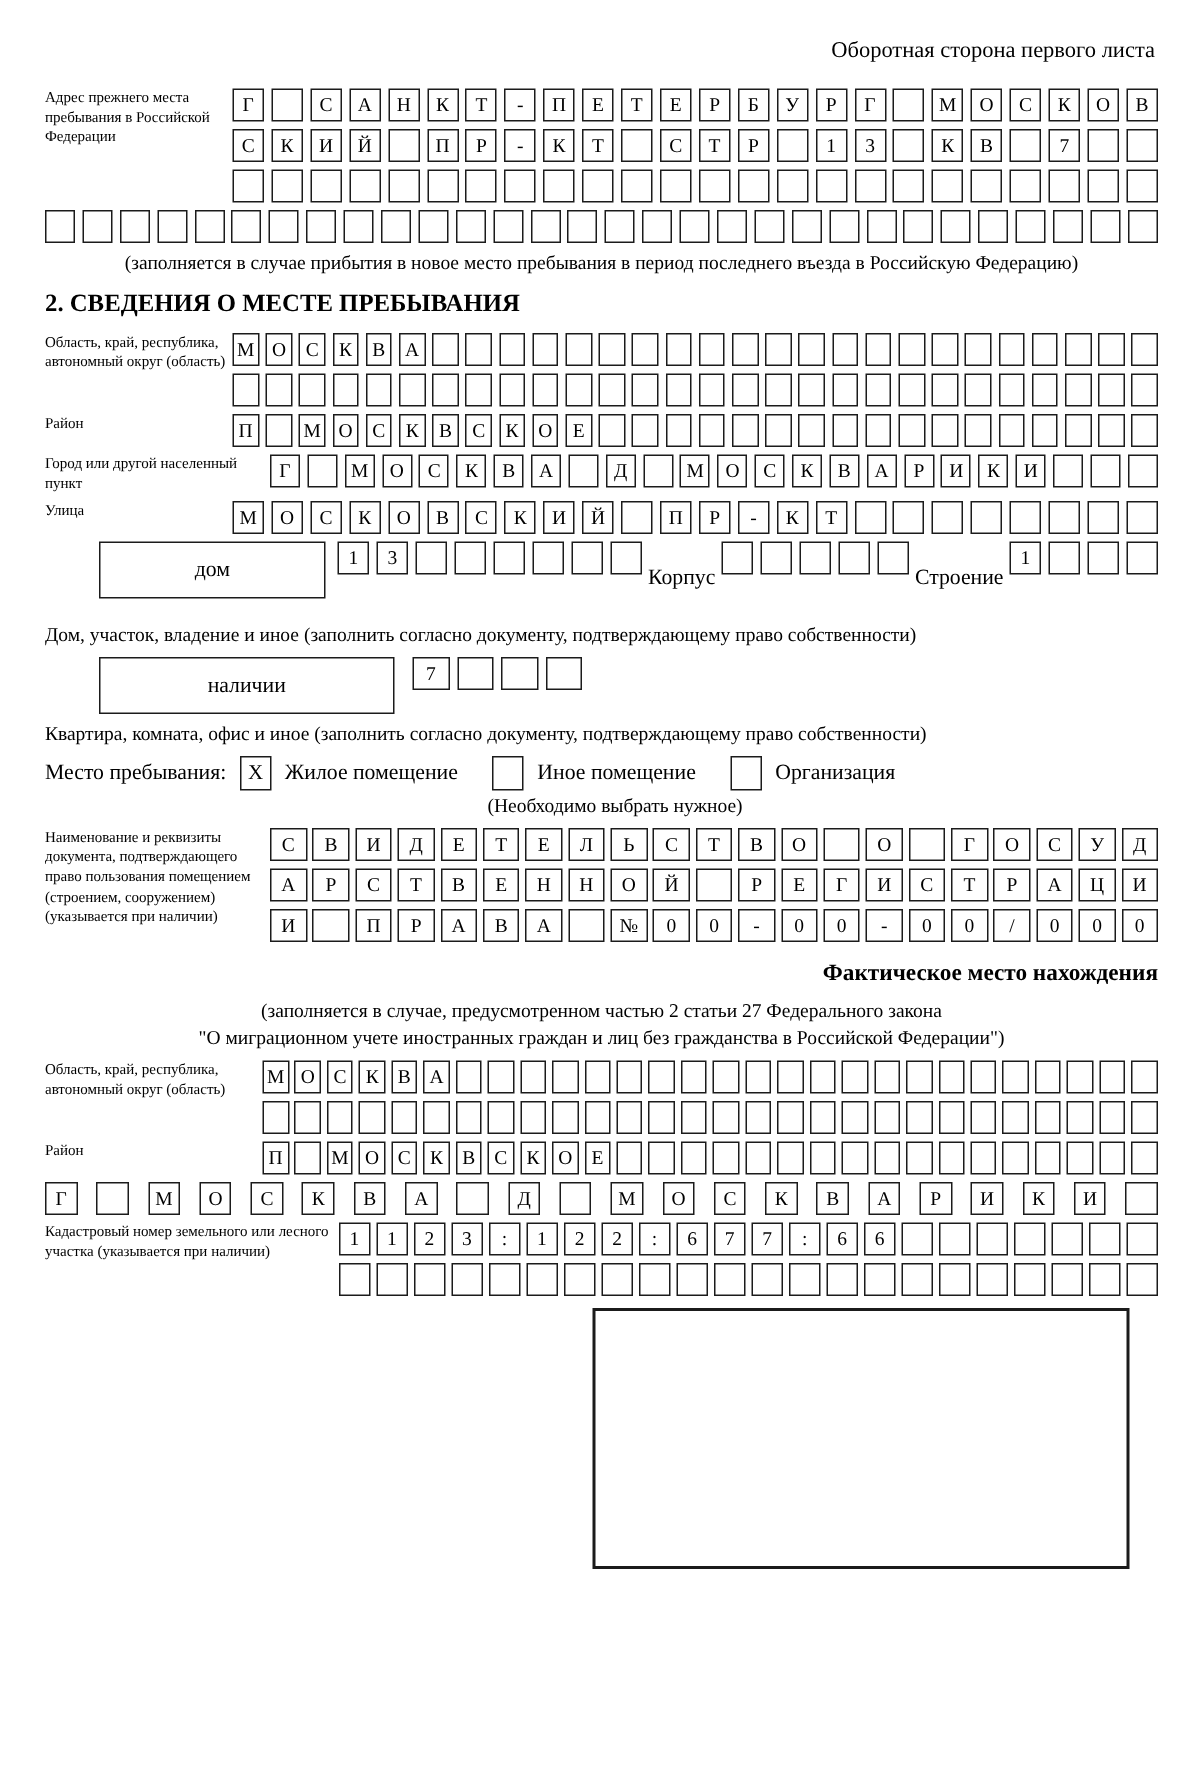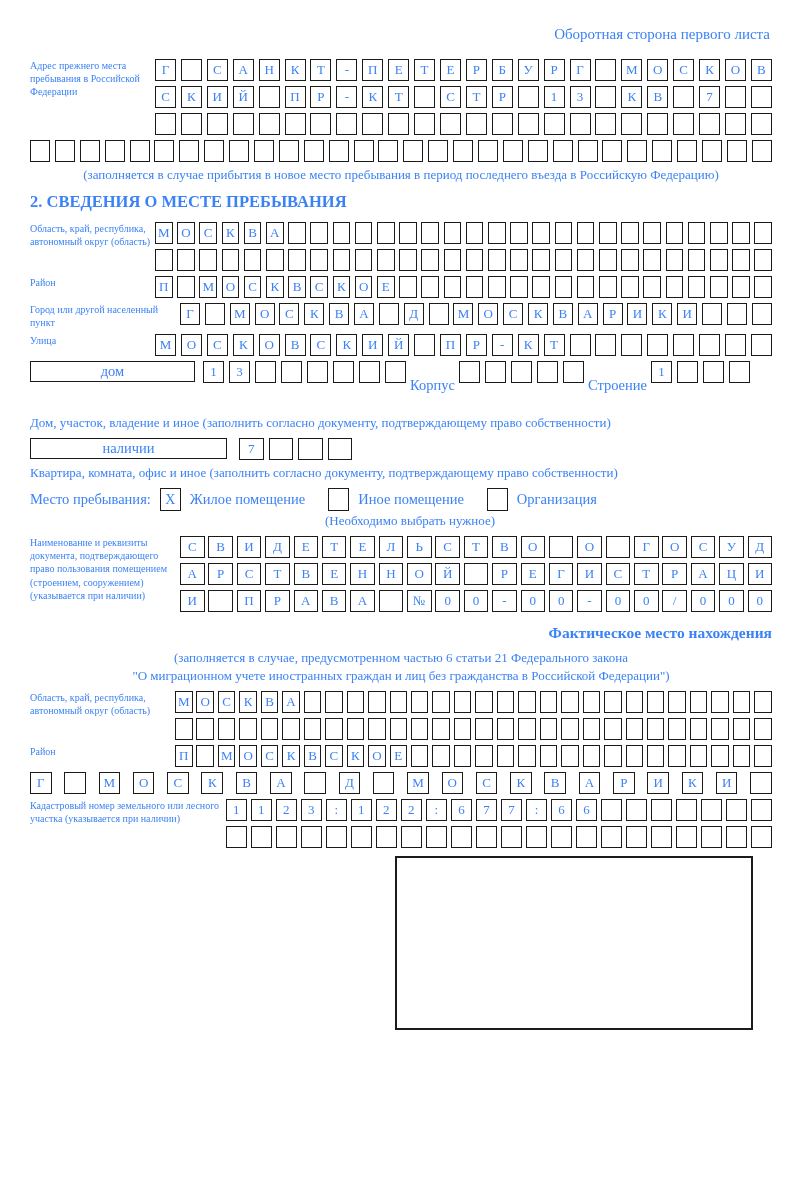--- a/index.html
+++ b/index.html
@@ -1,34 +1,34 @@
 <!DOCTYPE html>
 <html><head>
 <meta charset="utf-8">
 <style>
   html,body{margin:0;padding:0;background:#fff;}
   .page{width:800px;height:1180px;box-sizing:border-box;padding:6px 28px 0 30px;
-        font-family:"Liberation Serif","DejaVu Serif",serif;color:#3b82f6;overflow:hidden;}
+        font-family:"Liberation Serif","DejaVu Serif",serif;color:#000000;overflow:hidden;}
   .back-label{text-align:right;font-size:15px;margin:20px 2px 16px 0;}
   .frow{display:flex;align-items:flex-start;margin-bottom:5px;}
   .flabel{font-size:10px;line-height:1.32;flex:0 0 auto;}
   .w125{width:125px;} .w148{width:150px;} .w145{width:145px;} .w168{width:172px;} .w192{width:196px;}
   .cellcol{flex:1;display:flex;flex-direction:column;gap:5px;}
   .cells{display:flex;justify-content:space-between;flex:1;min-width:0;}
   .cells.inline{flex:0 0 auto;justify-content:flex-start;gap:5px;}
   .cells.full{width:100%;}
   .cell{flex:0 0 var(--cw,20px);height:22px;border:1.8px solid #1b1b1b;box-sizing:border-box;
         display:flex;align-items:center;justify-content:center;font-size:13px;}
   .cw21{--cw:21px;} .cw20{--cw:20px;} .cw175{--cw:17.5px;} .cw24{--cw:24.5px;} .cw205{--cw:20.5px;} .cw22x{--cw:21.5px;}
   .note{font-size:13px;line-height:1.3;margin:1px 0 6px 0;}
   .center{text-align:center;}
   .sec-title{font-size:16.5px;font-weight:bold;text-align:left;margin:8px 0 10px 0;}
   .sub-title{font-size:15.5px;font-weight:bold;text-align:right;margin:12px 0 8px 0;}
-  .bigbox{border:1.8px solid #1b1b1b;box-sizing:border-box;height:21px;display:flex;
-          align-items:center;justify-content:center;font-size:14.5px;}
+  .bigbox{border:1.8px solid #1b1b1b;box-sizing:border-box;height:38px;display:flex;
+          align-items:center;justify-content:center;font-size:14.5px;margin-left:36px;}
   .dom-box{width:165px;} .kv-box{width:197px;}
   .inline-label{font-size:14.5px;line-height:25px;margin:12px 4px;}
   .stayrow{display:flex;align-items:center;gap:9px;font-size:14.5px;margin:4px 0 2px 0;text-align:center;}
   .chk{width:21px;height:23px;border:1.8px solid #1b1b1b;box-sizing:border-box;display:flex;
        align-items:center;justify-content:center;font-size:14px;flex:0 0 auto;}
   .gap-l{margin-left:14px;}
   .choose-note{width:520px;margin-left:120px;text-align:center;}
   .stamp-box{margin-left:365px;width:358px;height:174px;border:2px solid #1b1b1b;box-sizing:border-box;margin-top:8px;}
   .mb0{margin-bottom:0;}
 </style>
@@ -439,21 +439,21 @@
           <div class="cell">0</div>
           <div class="cell">/</div>
           <div class="cell">0</div>
           <div class="cell">0</div>
           <div class="cell">0</div>
         </div>
     </div>
   </div>
 
   <div class="sub-title">Фактическое место нахождения</div>
-  <div class="note center mb0">(заполняется в случае, предусмотренном частью 6 статьи 21 Федерального закона</div>
+  <div class="note center mb0">(заполняется в случае, предусмотренном частью 2 статьи 27 Федерального закона</div>
   <div class="note center">"О миграционном учете иностранных граждан и лиц без гражданства в Российской Федерации")</div>
 
   <div class="frow">
     <div class="flabel w145">Область, край, республика, автономный округ (область)</div>
     <div class="cellcol">
       <div class="cells cw175">
           <div class="cell">М</div>
           <div class="cell">О</div>
           <div class="cell">С</div>
           <div class="cell">К</div>

